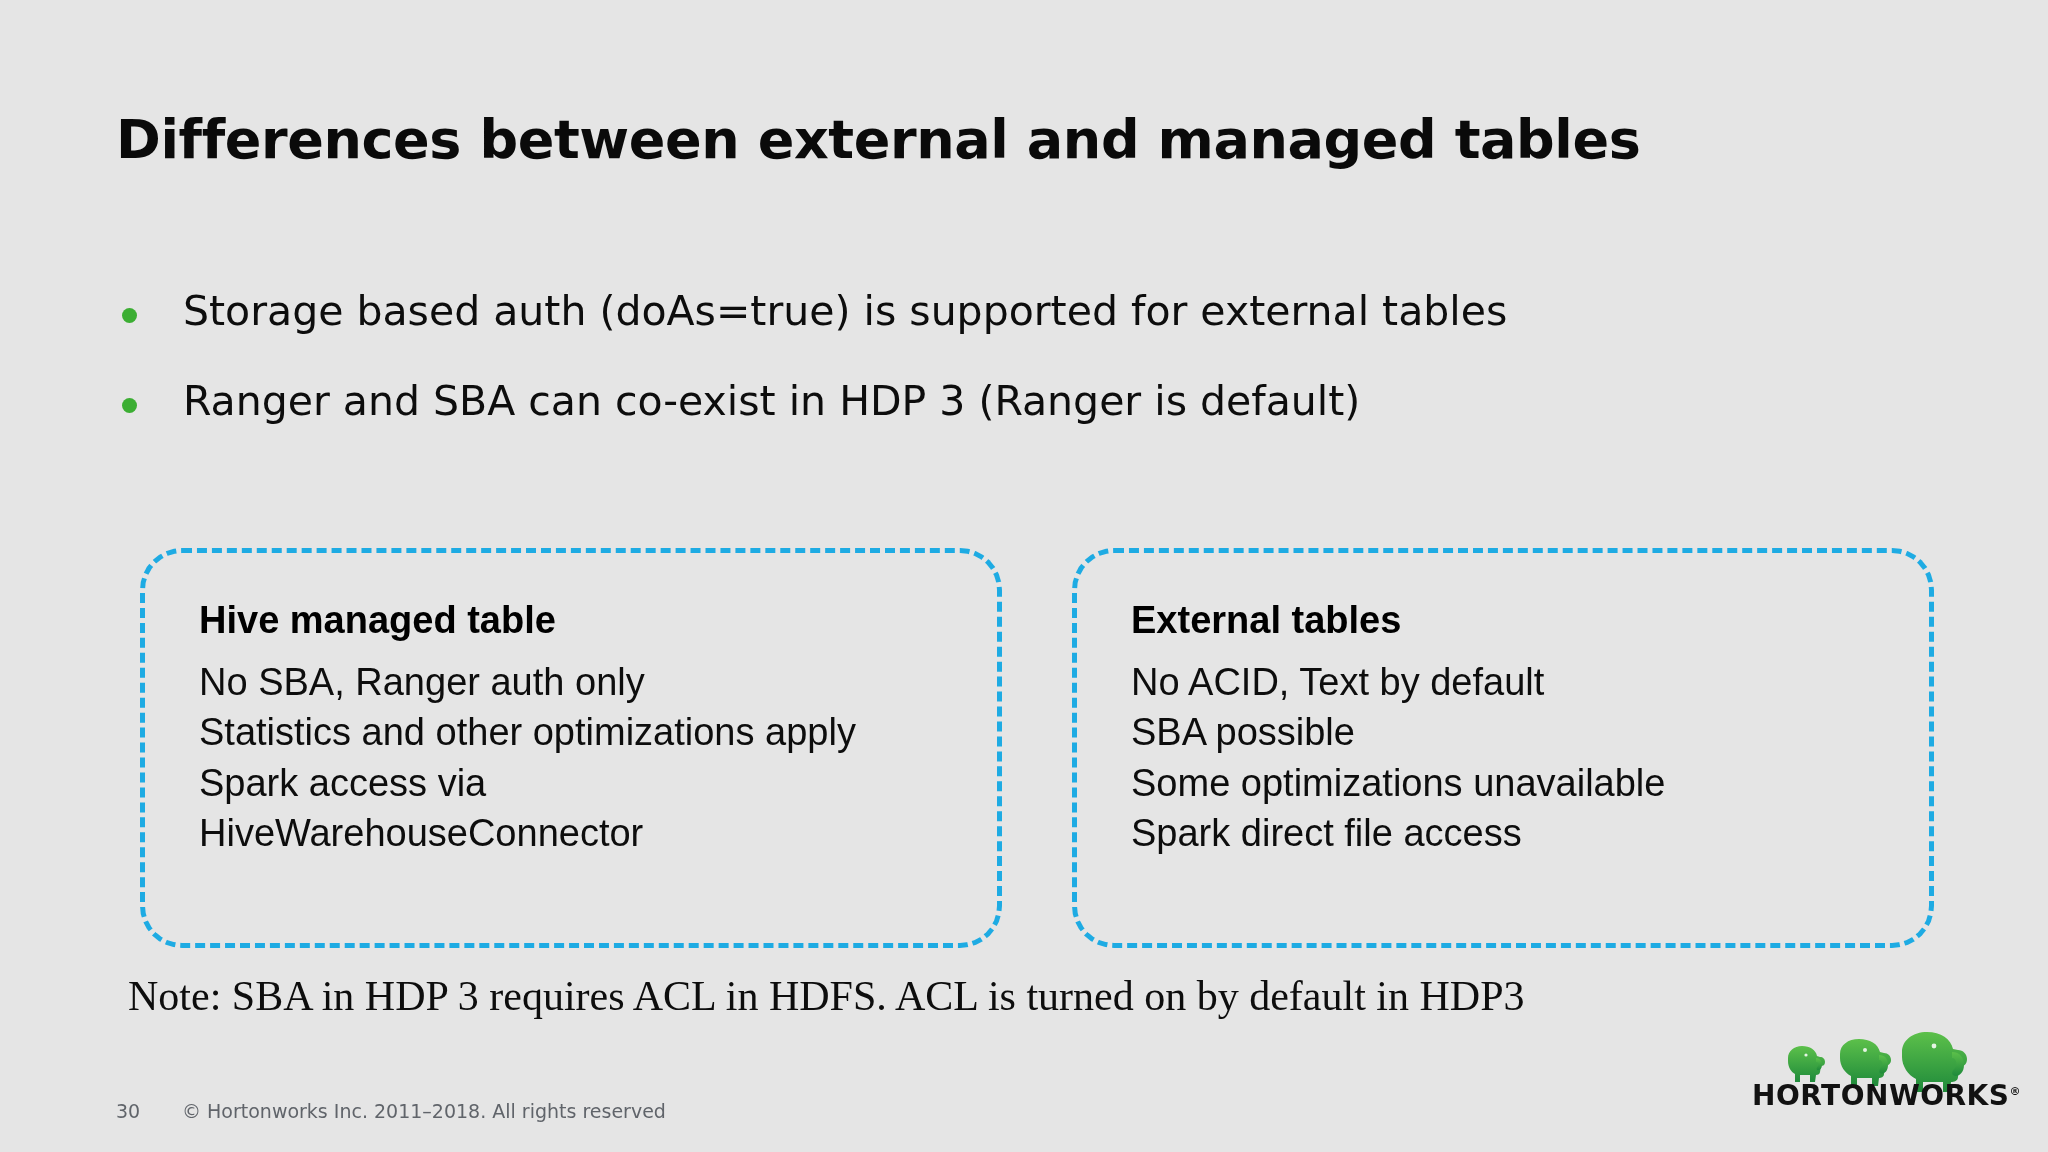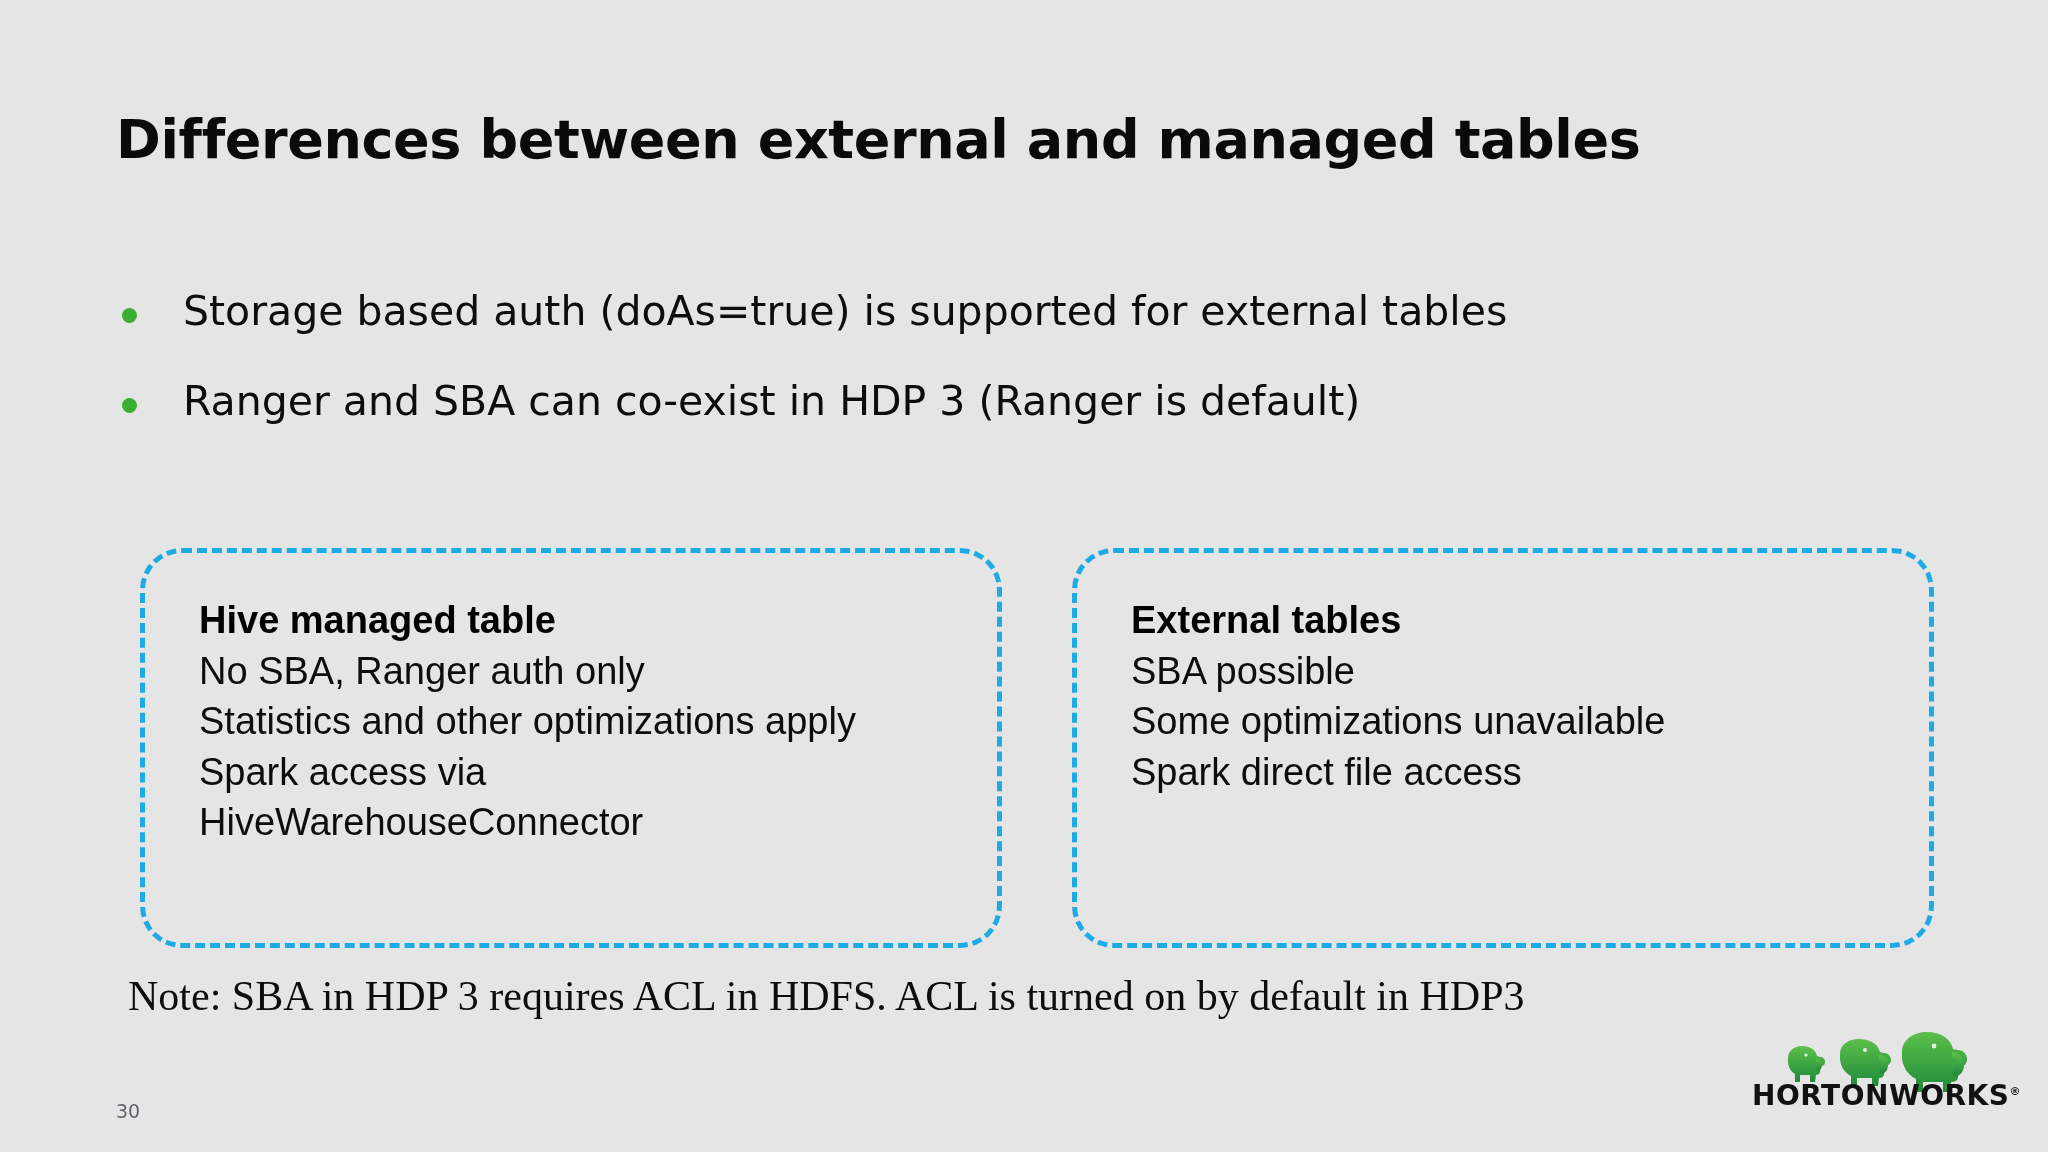--- a/index.html
+++ b/index.html
@@ -89,21 +89,21 @@
     left: 54px;
     top: 42px;
     right: 18px;
   }
   .callout-heading {
     font-family: "Liberation Sans", sans-serif;
     font-size: 38px;
     font-weight: bold;
     color: #000000;
     line-height: 1.33;
-    margin: 0 0 0 0;
+    margin: 0 0 11px 0;
   }
   .callout-line {
     font-family: "Liberation Sans", sans-serif;
     font-size: 38px;
     font-weight: 400;
     color: #0d0d0d;
     line-height: 1.33;
     white-space: nowrap;
   }
 
@@ -191,30 +191,32 @@
       <div class="callout-line">No SBA, Ranger auth only</div>
       <div class="callout-line">Statistics and other optimizations apply</div>
       <div class="callout-line">Spark access via</div>
       <div class="callout-line">HiveWarehouseConnector</div>
     </div>
   </div>
 
   <div id="callout-external" class="callout">
     <div class="callout-inner">
       <div class="callout-heading">External tables</div>
+      <div class="callout-line">No ACID, Text by default</div>
       <div class="callout-line">SBA possible</div>
       <div class="callout-line">Some optimizations unavailable</div>
       <div class="callout-line">Spark direct file access</div>
     </div>
   </div>
 
   <div id="slide-note">Note: SBA in HDP 3 requires ACL in HDFS. ACL is turned on by default in HDP3</div>
 
   <div id="footer-page-number">30</div>
 
+  <div id="footer-copyright">© Hortonworks Inc. 2011–2018. All rights reserved</div>
 
   <div id="brand-logo">
     <svg viewBox="0 0 248 92" xmlns="http://www.w3.org/2000/svg">
       <defs>
         <linearGradient id="gEleph" x1="0" y1="0" x2="0" y2="1">
           <stop offset="0%" stop-color="#5cc04a"></stop>
           <stop offset="100%" stop-color="#1f8a3b"></stop>
         </linearGradient>
       </defs>
 

